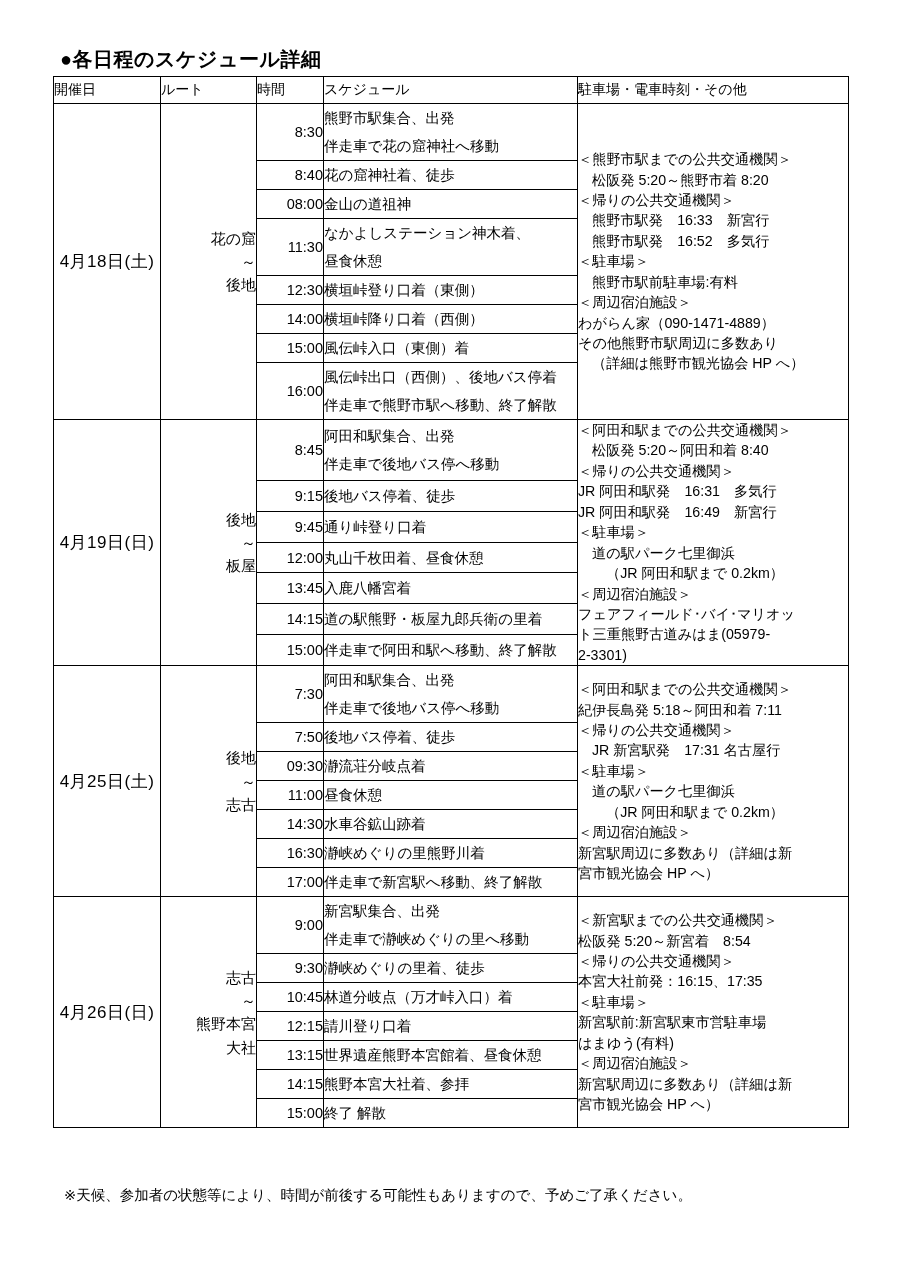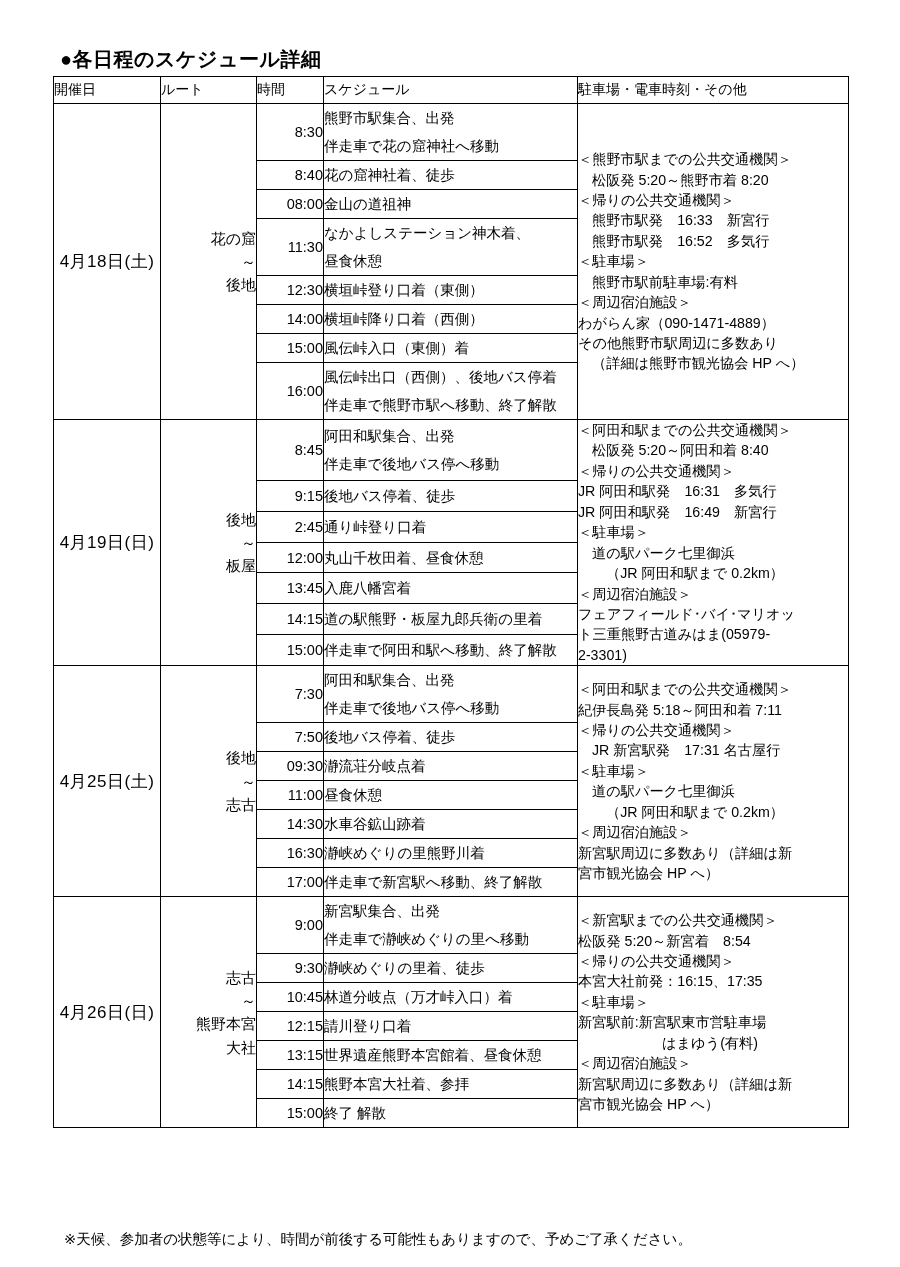--- a/index.html
+++ b/index.html
@@ -84,29 +84,28 @@
   td.sched-cell .ln { display: block; height: 28px; line-height: 28px; }
   td.note-cell {
     vertical-align: top;
     padding: 4px 6px 4px 6px;
     font-size: 14.2px;
     line-height: 1.44;
   }
   .note-line { white-space: pre-wrap; display: block; }
   .note-line.ind1 { padding-left: 14px; }
   .note-line.ind2 { padding-left: 28px; }
-  .note-line.right { text-align: center; padding-right: 6px; }
+  .note-line.right { text-align: left; padding-right: 6px; }
 
   .footnote {
     position: absolute;
     left: 64px;
     top: 1186px;
     font-size: 14.5px;
     white-space: nowrap;
-    margin-top: 44px;
   }
 </style>
 </head>
 <body>
 
 <div class="page">
 
   <div class="doc-title">●各日程のスケジュール詳細</div>
 
   <table class="schedule">
@@ -224,21 +223,21 @@
             <span class="note-line">2-3301)</span>
           </td>
         </tr>
         <tr>
           <td class="time-cell">9:15</td>
           <td class="sched-cell">
             <span class="ln">後地バス停着、徒歩</span>
           </td>
         </tr>
         <tr>
-          <td class="time-cell">2:45</td>
+          <td class="time-cell">9:45</td>
           <td class="sched-cell">
             <span class="ln">通り峠登り口着</span>
           </td>
         </tr>
         <tr>
           <td class="time-cell">12:00</td>
           <td class="sched-cell">
             <span class="ln">丸山千枚田着、昼食休憩</span>
           </td>
         </tr>

